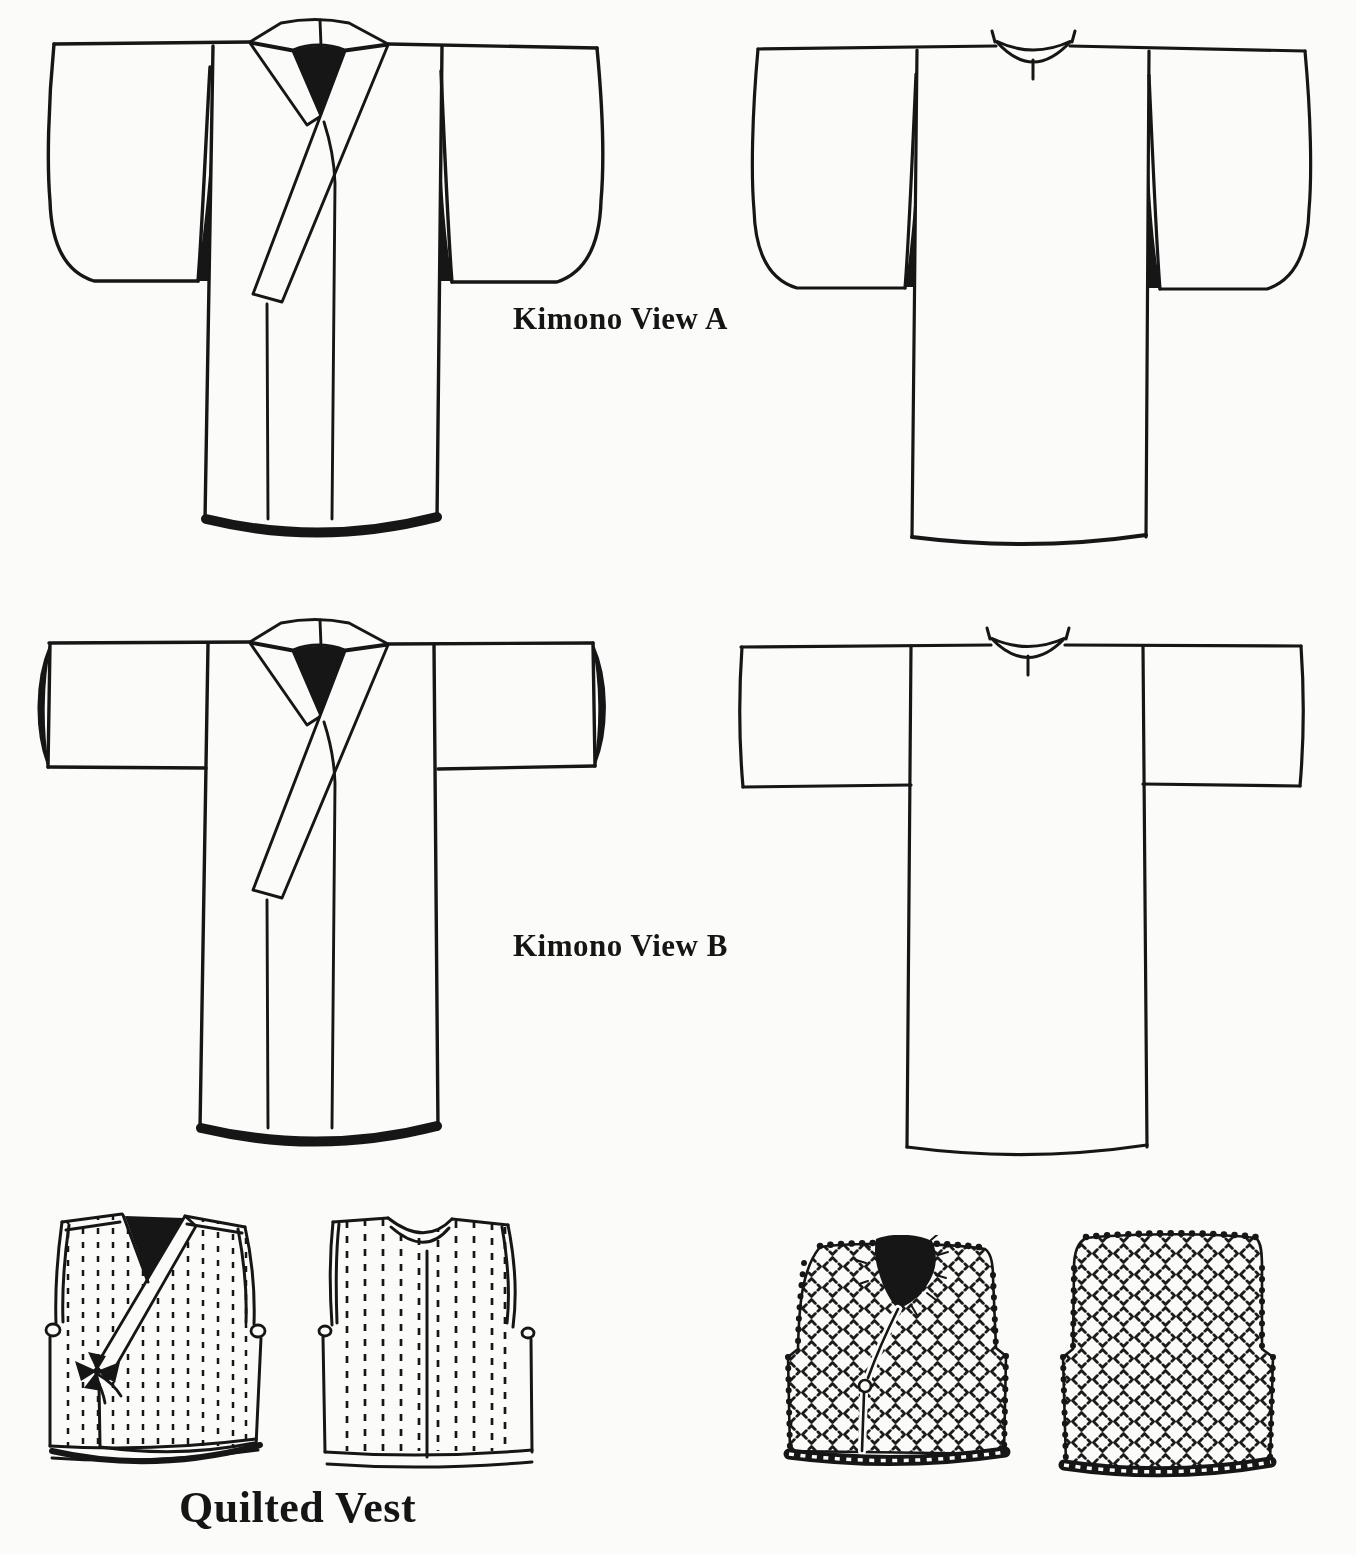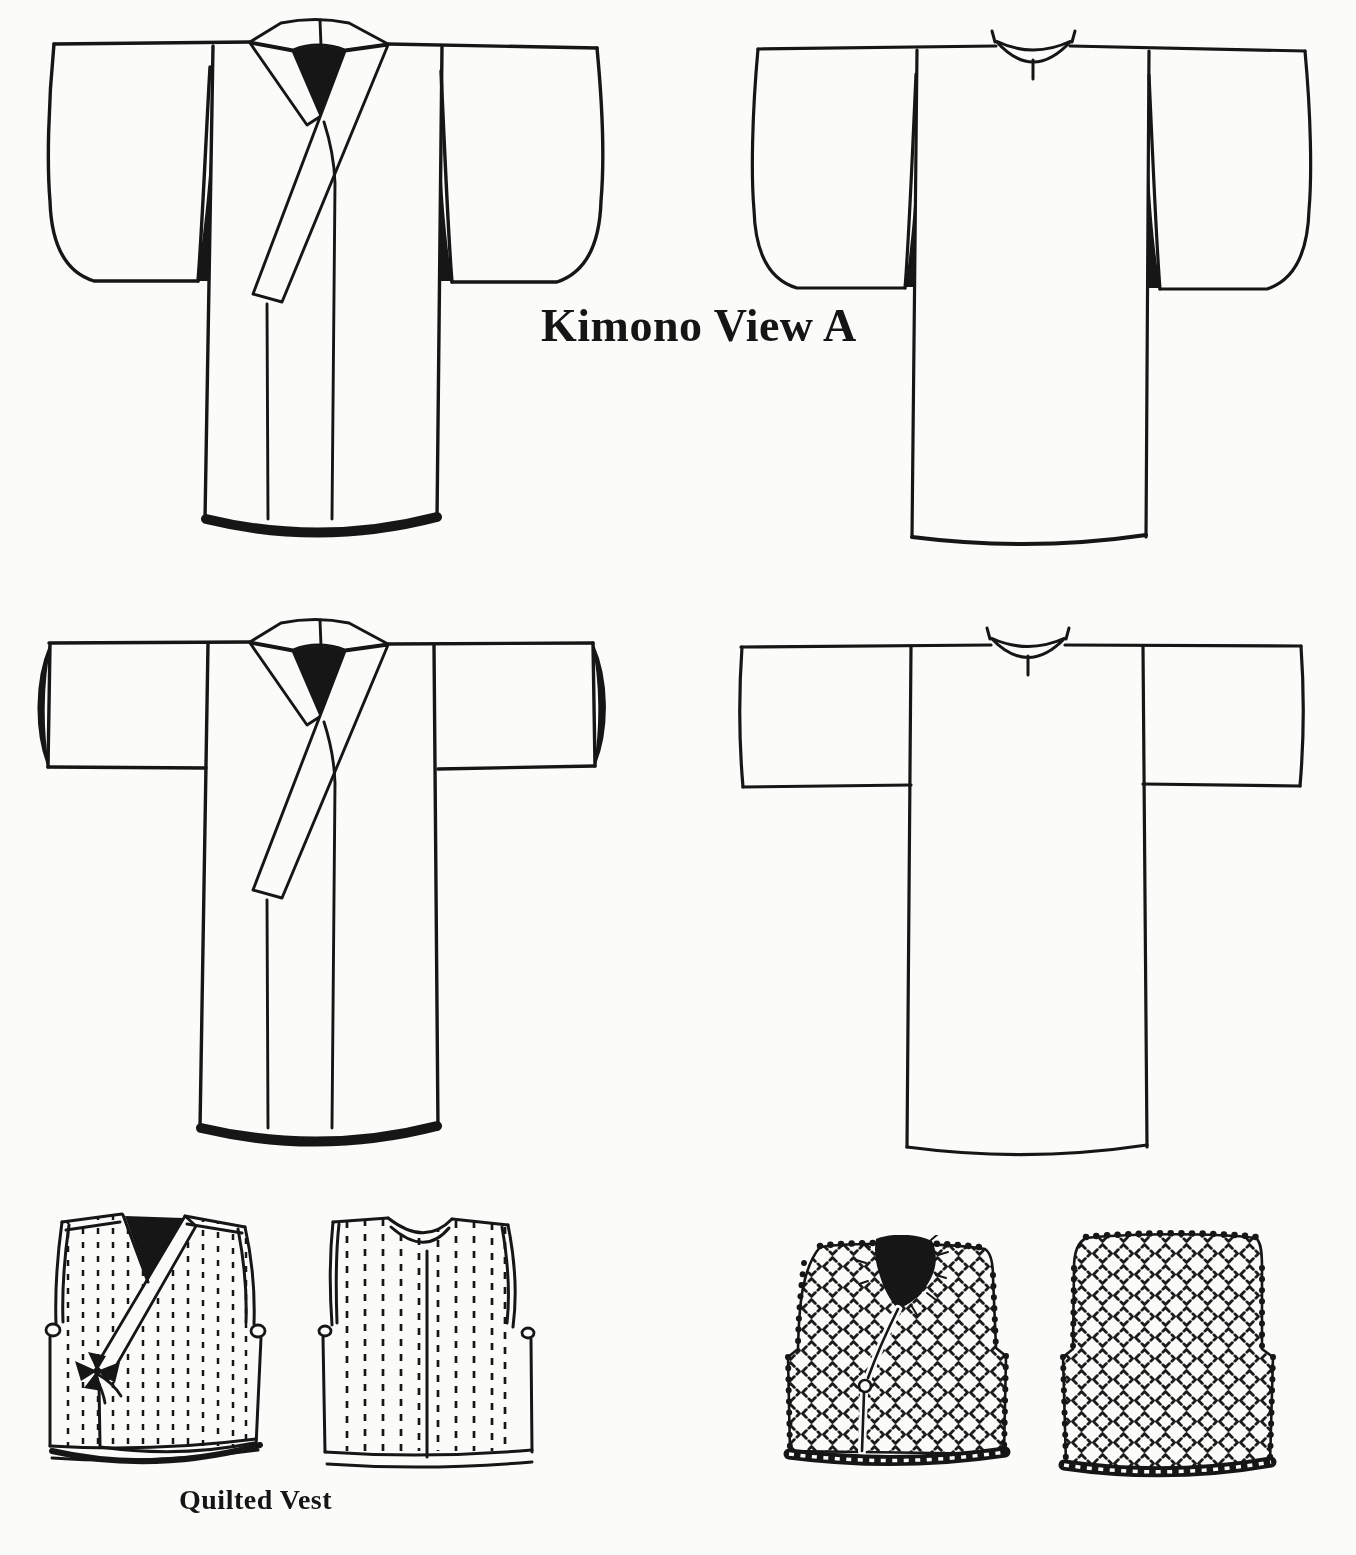--- a/index.html
+++ b/index.html
@@ -12,22 +12,22 @@
   #page{position:relative;width:1356px;height:1555px;}
   .fig{position:absolute;}
   .caption{
     position:absolute;
     font-weight:bold;
     color:#151515;
     letter-spacing:0.5px;
     white-space:nowrap;
     line-height:1;
   }
-  .caption-kimono{font-size:46px;margin-left:28px;}
-  .caption-vest{font-size:28px;}
+  .caption-kimono{font-size:31px;}
+  .caption-vest{font-size:44px;}
   svg *{vector-effect:none;}
 </style>
 </head>
 <body>
 
 <div id="page">
 
   <svg class="fig" style="left:40px;top:15px" width="600" height="572" viewBox="0 0 600 572">
     <g stroke="#161616" stroke-width="3.4" fill="none" stroke-linecap="round" stroke-linejoin="round">
 
@@ -273,17 +273,18 @@
       <path d="M13,135 L16,242" stroke-width="6" stroke-dasharray="0.1 11"></path>
       <path d="M212,46 L212,127" stroke-width="6" stroke-dasharray="0.1 11"></path>
       <path d="M223,135 L220,241" stroke-width="6" stroke-dasharray="0.1 11"></path>
     </g>
     <path d="M14,243 Q118,258 221,240" stroke="#161616" stroke-width="11" fill="none" stroke-linecap="round"></path>
     <path d="M14,243 Q118,258 221,240" stroke="#fbfbf9" stroke-width="3.5" fill="none" stroke-dasharray="5 6.5"></path>
   </svg>
 
   <div class="caption caption-kimono" style="left:513px;top:303px">Kimono View A</div>
 
+  <div class="caption caption-kimono" style="left:513px;top:930px">Kimono View B</div>
 
   <div class="caption caption-vest" style="left:179px;top:1486px">Quilted Vest</div>
 
 
 </div>
 
 </body></html>

